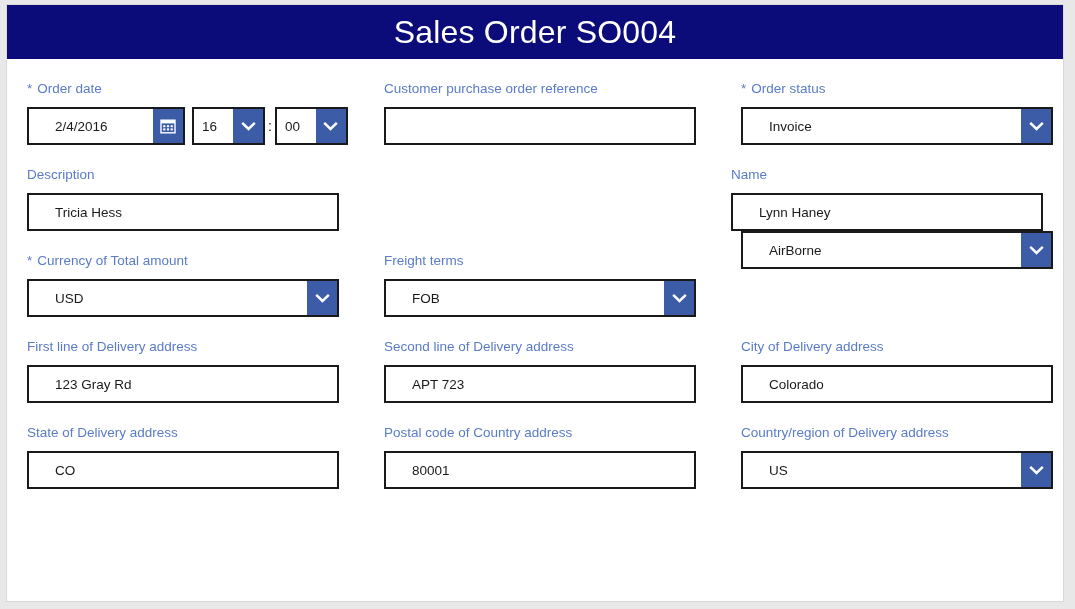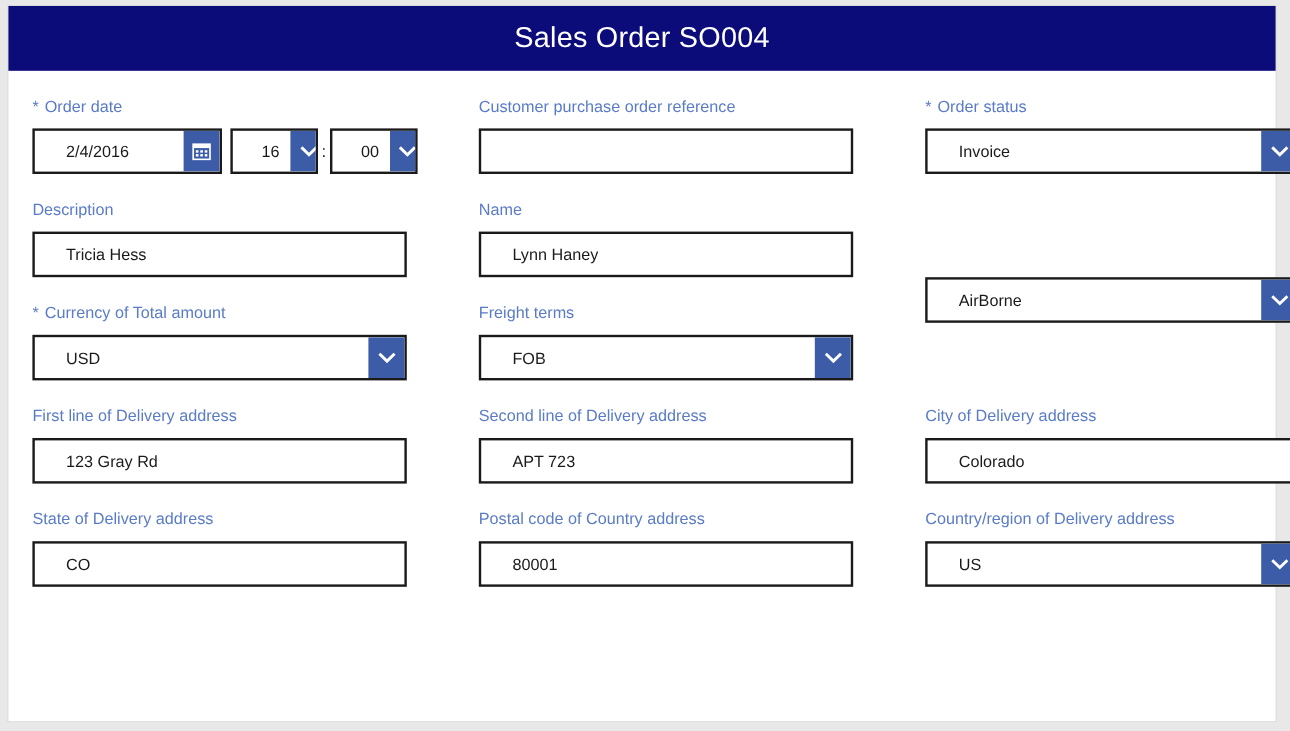--- a/index.html
+++ b/index.html
@@ -24,30 +24,31 @@
   }
   .title-bar {
     height: 54px;
     background: #0b0b7a;
     display: flex;
     align-items: center;
     justify-content: center;
   }
   .title-bar .title {
     color: #ffffff;
-    font-size: 24px;
+    font-size: 32px;
     font-weight: 400;
     letter-spacing: 0.2px;
   }
   .form {
     padding: 0 20px;
   }
   .row {
     display: flex;
-    gap: 60px;
+    gap: 45px;
+    justify-content: space-between;
   }
   .col {
     width: 312px;
     flex: 0 0 312px;
   }
   .label {
     color: #5a7bc8;
     font-size: 13.5px;
     line-height: 16px;
     margin: 22px 0 10px 0;
@@ -105,21 +106,21 @@
     width: 73px; flex: 0 0 73px;
     margin-left: 7px;
   }
   .colon {
     display: flex;
     align-items: center;
     font-size: 14px;
     color: #1a1a1a;
     padding: 0 3px;
   }
-  .spin .val { padding: 0 24px; }
+  .spin .val { padding: 0 8px; }
 </style>
 </head>
 <body>
 
 <div id="app">
   <div class="card">
 
     <div class="title-bar">
       <span class="title">Sales Order SO004</span>
     </div>

